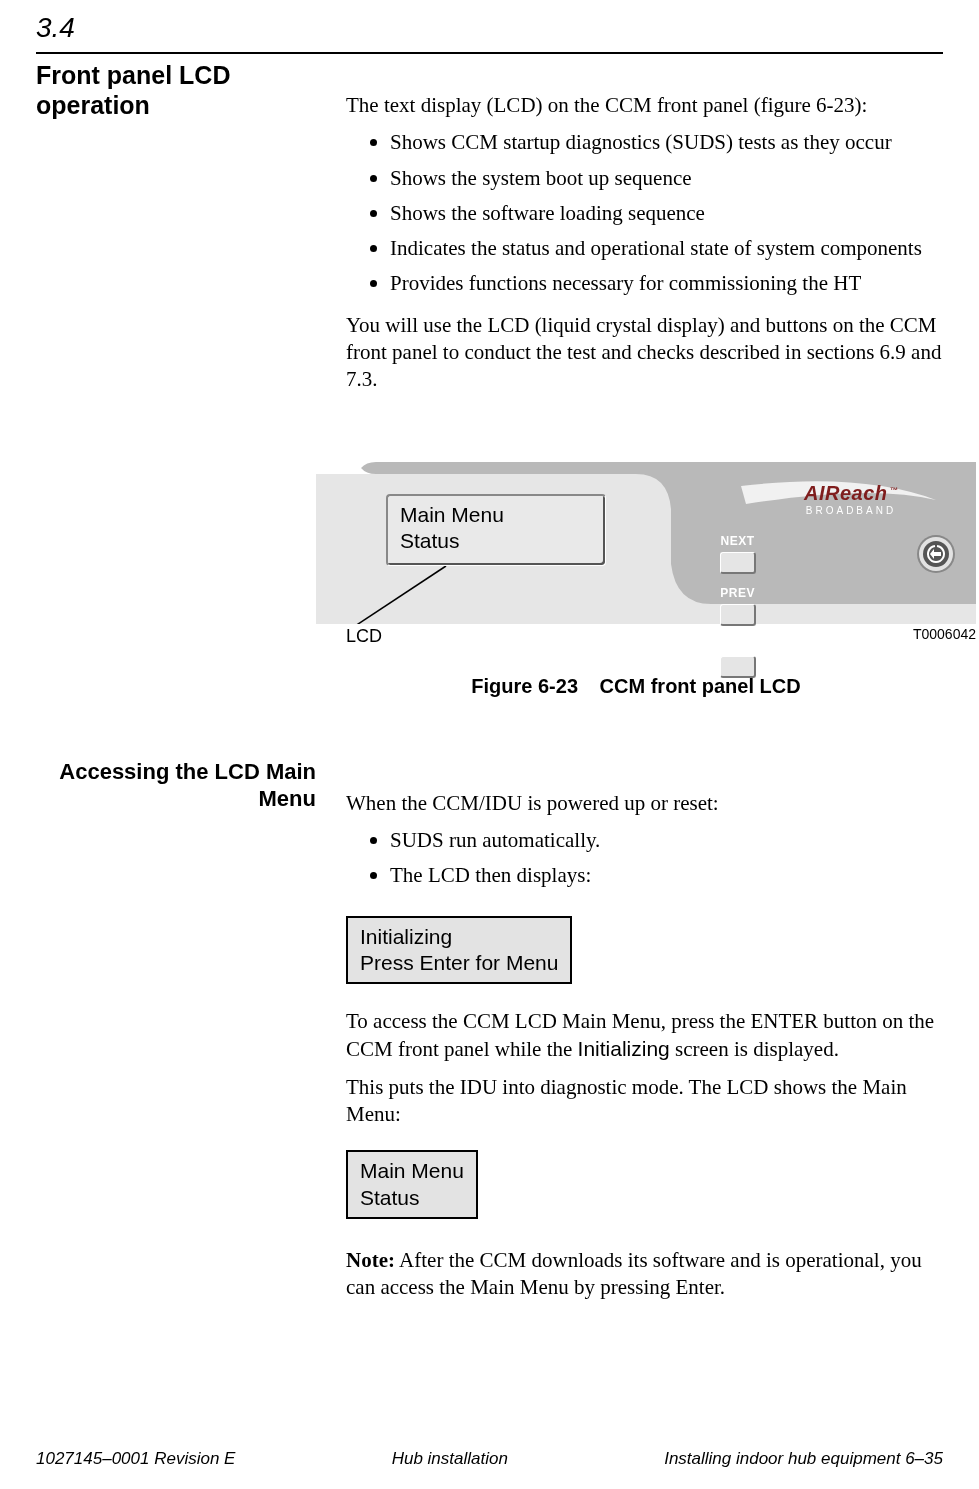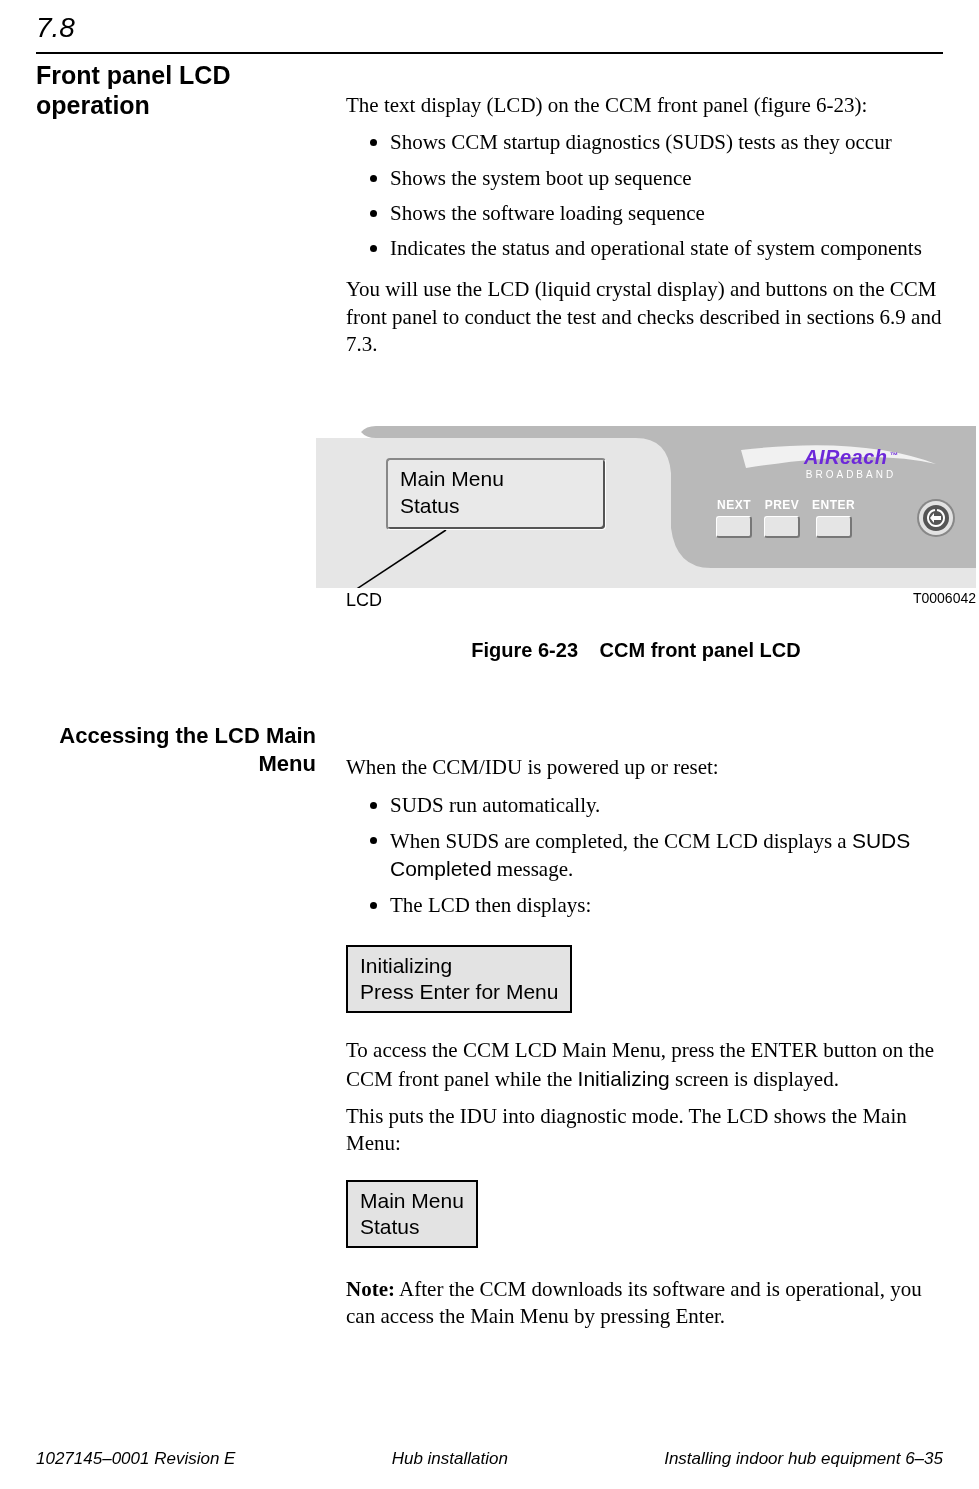--- a/index.html
+++ b/index.html
@@ -107,20 +107,21 @@
       font-size: 21px;
       line-height: 1.25;
       color: #000;
     }
     .button-row {
       position: absolute;
       left: 400px;
       top: 80px;
       display: flex;
       gap: 12px;
+      flex-direction: column;
     }
     .btn-col { text-align: center; }
     .btn-label {
       font-family: 'Helvetica', Arial, sans-serif;
       font-weight: bold;
       font-size: 12px;
       color: #fff;
       margin-bottom: 4px;
       letter-spacing: 0.5px;
     }
@@ -140,21 +141,21 @@
       left: 435px;
       top: 28px;
       width: 200px;
       text-align: center;
       font-family: 'Helvetica', Arial, sans-serif;
     }
     .logo-main {
       font-style: italic;
       font-weight: bold;
       font-size: 20px;
-      color: #6d28d9;
+      color: #7f1d1d;
       letter-spacing: 0.5px;
     }
     .logo-tm {
       font-size: 8px;
       vertical-align: super;
       margin-left: 2px;
     }
     .logo-sub {
       font-size: 10px;
       color: #fff;
@@ -215,34 +216,35 @@
       font-family: 'Helvetica', Arial, sans-serif;
       font-size: 17px;
       display: flex;
       justify-content: space-between;
       margin-top: 48px;
     }
   </style>
 </head>
 <body>
 
-<div class="section-number">7.8</div>
+<div class="section-number">3.4</div>
 <div class="top-rule"></div>
 
 <div class="content-row">
   <div class="left-col">
     <div class="section-heading">Front panel LCD operation</div>
   </div>
   <div class="right-col">
     <p class="body-text">The text display (LCD) on the CCM front panel (figure 6-23):</p>
     <ul class="bullet-list">
       <li>Shows CCM startup diagnostics (SUDS) tests as they occur</li>
       <li>Shows the system boot up sequence</li>
       <li>Shows the software loading sequence</li>
       <li>Indicates the status and operational state of system components</li>
+      <li>Provides functions necessary for commissioning the HT</li>
     </ul>
     <p class="body-text">You will use the LCD (liquid crystal display) and buttons on the CCM front panel to conduct the test and checks described in sections 6.9 and 7.3.</p>
   </div>
 </div>
 
 <div class="figure-wrap">
   <div class="panel-outer">
     <svg class="panel-bg" viewBox="0 0 660 170">
       <defs>
         <linearGradient id="gslope" x1="0" y1="0" x2="0" y2="1">
@@ -306,21 +308,20 @@
 </div>
 
 <div class="content-row">
   <div class="left-col">
     <div class="sub-heading-right">Accessing the LCD Main Menu</div>
   </div>
   <div class="right-col">
     <p class="body-text">When the CCM/IDU is powered up or reset:</p>
     <ul class="bullet-list">
       <li>SUDS run automatically.</li>
-      <li><span>When SUDS are completed, the CCM LCD displays a </span><span class="sans-inline">SUDS Completed</span><span> message.</span></li>
       <li>The LCD then displays:</li>
     </ul>
 
     <div class="msg-box">
       <div>Initializing</div>
       <div>Press Enter for Menu</div>
     </div>
 
     <p class="body-text">
       <span>To access the CCM LCD Main Menu, press the ENTER button on the CCM front panel while the </span><span class="sans-inline">Initializing</span><span> screen is displayed.</span>

